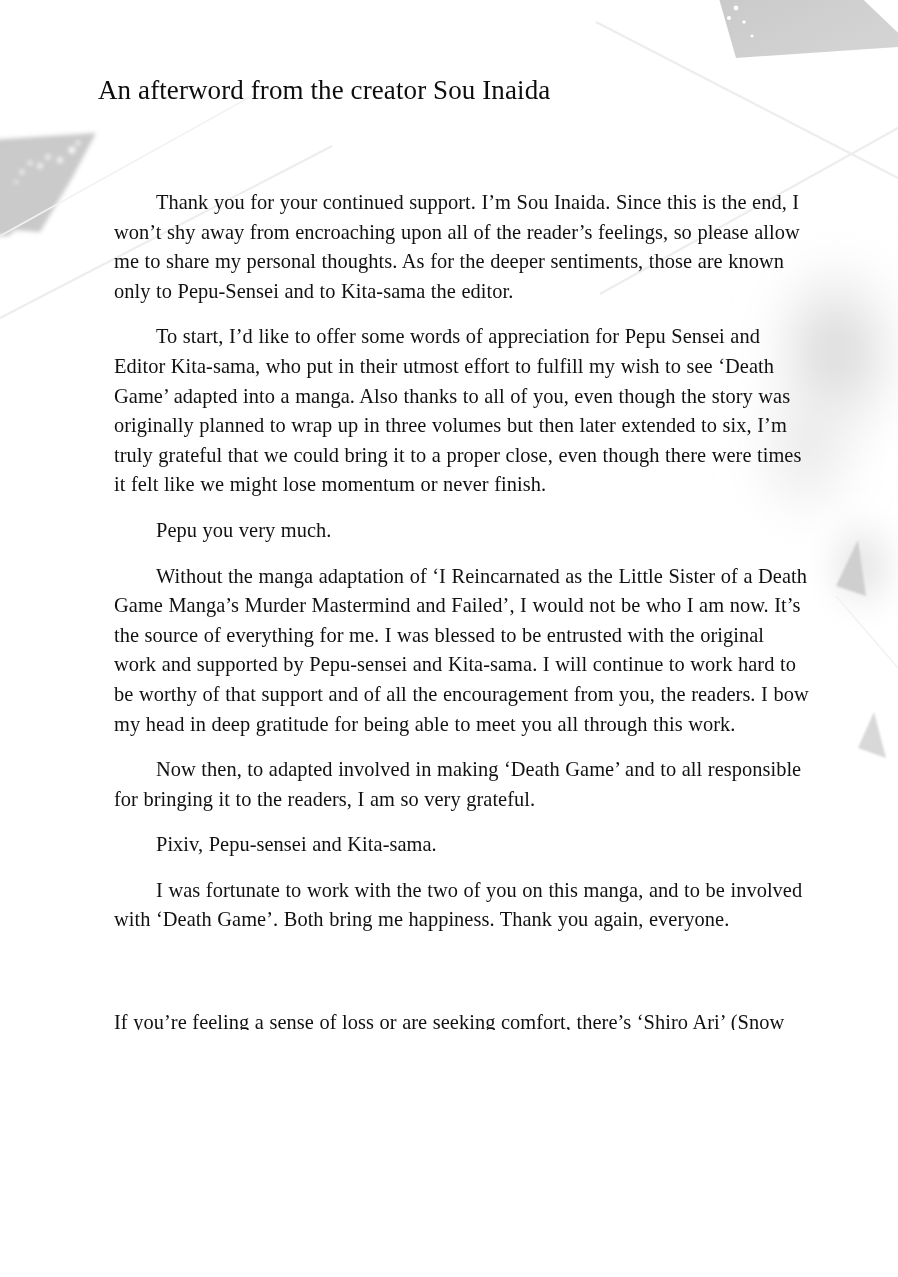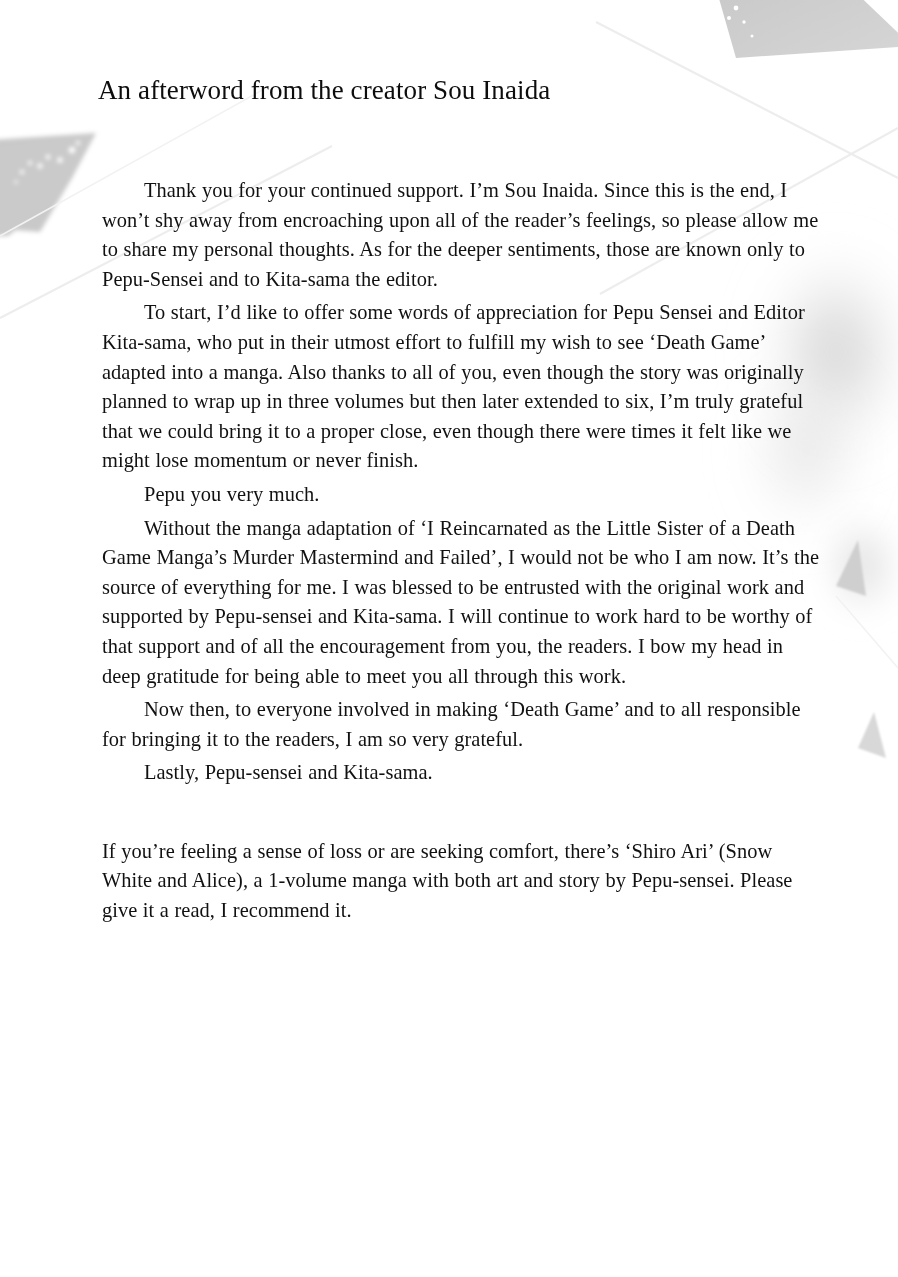--- a/index.html
+++ b/index.html
@@ -48,21 +48,21 @@
   }
 
   .body-block {
     position: absolute;
     left: 98px;
     top: 172px;
     width: 728px;
   }
 
   p.para {
-    margin: 4px;
+    margin: 16px;
     font-size: 20.4px;
     line-height: 29.6px;
     text-indent: 42px;
     color: #111111;
     letter-spacing: 0.05px;
     word-spacing: 0.4px;
   }
   p.para.noindent {
     text-indent: 0;
   }
@@ -183,25 +183,26 @@
     <div class="body-block">
 
       <p class="para">Thank you for your continued support. I’m Sou Inaida. Since this is the end, I won’t shy away from encroaching upon all of the reader’s feelings, so please allow me to share my personal thoughts. As for the deeper sentiments, those are known only to Pepu-Sensei and to Kita-sama the editor.</p>
 
       <p class="para">To start, I’d like to offer some words of appreciation for Pepu Sensei and Editor Kita-sama, who put in their utmost effort to fulfill my wish to see ‘Death Game’ adapted into a manga. Also thanks to all of you, even though the story was originally planned to wrap up in three volumes but then later extended to six, I’m truly grateful that we could bring it to a proper close, even though there were times it felt like we might lose momentum or never finish.</p>
 
       <p class="para">Pepu you very much.</p>
 
       <p class="para">Without the manga adaptation of ‘I Reincarnated as the Little Sister of a Death Game Manga’s Murder Mastermind and Failed’, I would not be who I am now. It’s the source of everything for me. I was blessed to be entrusted with the original work and supported by Pepu-sensei and Kita-sama. I will continue to work hard to be worthy of that support and of all the encouragement from you, the readers. I bow my head in deep gratitude for being able to meet you all through this work.</p>
 
-      <p class="para">Now then, to everyone involved in making ‘Death Game’ and to all responsible for bringing it to the readers, I am so very grateful.</p>
-
-
-      <p class="para">Lastly, Pepu-sensei and Kita-sama.</p>
-
+      <p class="para">Now then, to adapted involved in making ‘Death Game’ and to all responsible for bringing it to the readers, I am so very grateful.</p>
+
+
+      <p class="para">Pixiv, Pepu-sensei and Kita-sama.</p>
+
+      <p class="para">I was fortunate to work with the two of you on this manga, and to be involved with ‘Death Game’. Both bring me happiness. Thank you again, everyone.</p>
 
       <div class="gap-ps"></div>
 
 
       <p class="para noindent">If you’re feeling a sense of loss or are seeking comfort, there’s ‘Shiro Ari’ (Snow White and Alice), a 1-volume manga with both art and story by Pepu-sensei. Please give it a read, I recommend it.</p>
 
     </div>
 
     <div class="signature">Sou Inaida</div>
 

